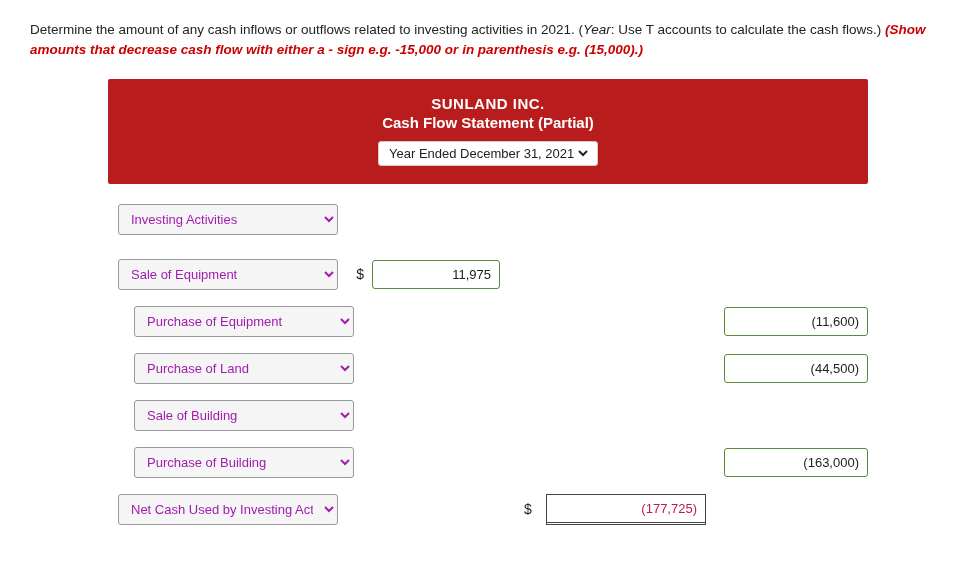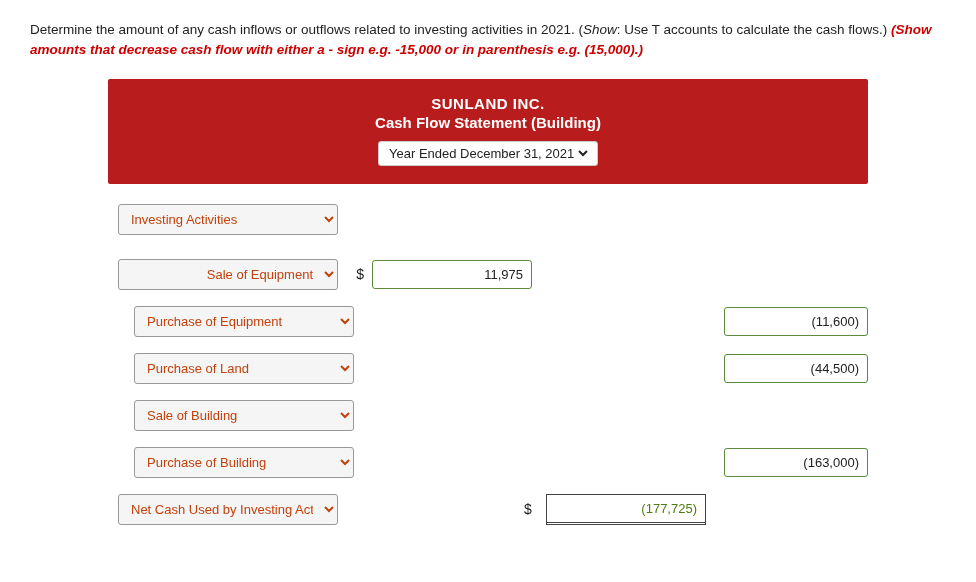--- a/index.html
+++ b/index.html
@@ -65,21 +65,21 @@
       padding-left: 10px;
     }
 
     .select-field {
       width: 220px;
       border: 1px solid #999;
       border-radius: 3px;
       padding: 6px 8px;
       font-size: 13px;
       background: #f5f5f5;
-      color: #c2410c;
+      color: #a21caf;
       cursor: pointer;
       appearance: auto;
       -webkit-appearance: auto;
     }
 
     .amount-input {
       width: 160px;
       border: 1px solid #5a8a3a;
       border-radius: 3px;
       padding: 6px 8px;
@@ -90,24 +90,24 @@
     }
 
     .spacer { flex: 1; }
 
     
     .sale-row {
       display: flex;
       align-items: center;
       margin-bottom: 16px;
     }
-    .sale-row .select-field { width: 220px; text-align: right; }
+    .sale-row .select-field { width: 220px; }
     .sale-row .gap { width: 12px; }
     .sale-row .dollar { font-size: 14px; width: 14px; text-align: right; }
-    .sale-row .amount-input { width: 160px; padding-left: 22px; }
+    .sale-row .amount-input { width: 128px; padding-left: 22px; }
 
     .regular-row {
       display: flex;
       align-items: center;
       margin-bottom: 16px;
       padding-left: 16px;
     }
     .regular-row .select-field { width: 220px; }
     .regular-row .spacer { width: 26px; } 
     .regular-row .amount-input { width: 144px; }
@@ -127,33 +127,33 @@
     .net-final-row .net-input {
       width: 160px;
       border-top: 1px solid #444;
       border-left: 1px solid #444;
       border-right: 1px solid #444;
       border-bottom: 3px double #444;
       padding: 6px 8px;
       font-size: 13px;
       text-align: right;
       background: #fff;
-      color: #4d7c0f;
+      color: #be185d;
     }
   </style>
 </head>
 <body>
 
 <div class="instructions">
-  <span>Determine the amount of any cash inflows or outflows related to investing activities in 2021. (<span class="hint">Show</span>: Use T accounts to calculate the cash flows.) </span><span class="bold-red">(Show amounts that decrease cash flow with either a - sign e.g. -15,000 or in parenthesis e.g. (15,000).)</span>
+  <span>Determine the amount of any cash inflows or outflows related to investing activities in 2021. (<span class="hint">Year</span>: Use T accounts to calculate the cash flows.) </span><span class="bold-red">(Show amounts that decrease cash flow with either a - sign e.g. -15,000 or in parenthesis e.g. (15,000).)</span>
 </div>
 
 <div class="statement-box">
   <div class="company-name">SUNLAND INC.</div>
-  <div class="statement-title">Cash Flow Statement (Building)</div>
+  <div class="statement-title">Cash Flow Statement (Partial)</div>
   <div class="year-select-wrapper">
     <select>
       <option>Year Ended December 31, 2021</option>
       <option>Year Ended December 31, 2020</option>
       <option>Year Ended December 31, 2019</option>
     </select>
   </div>
 </div>
 
 <div class="form-area">

